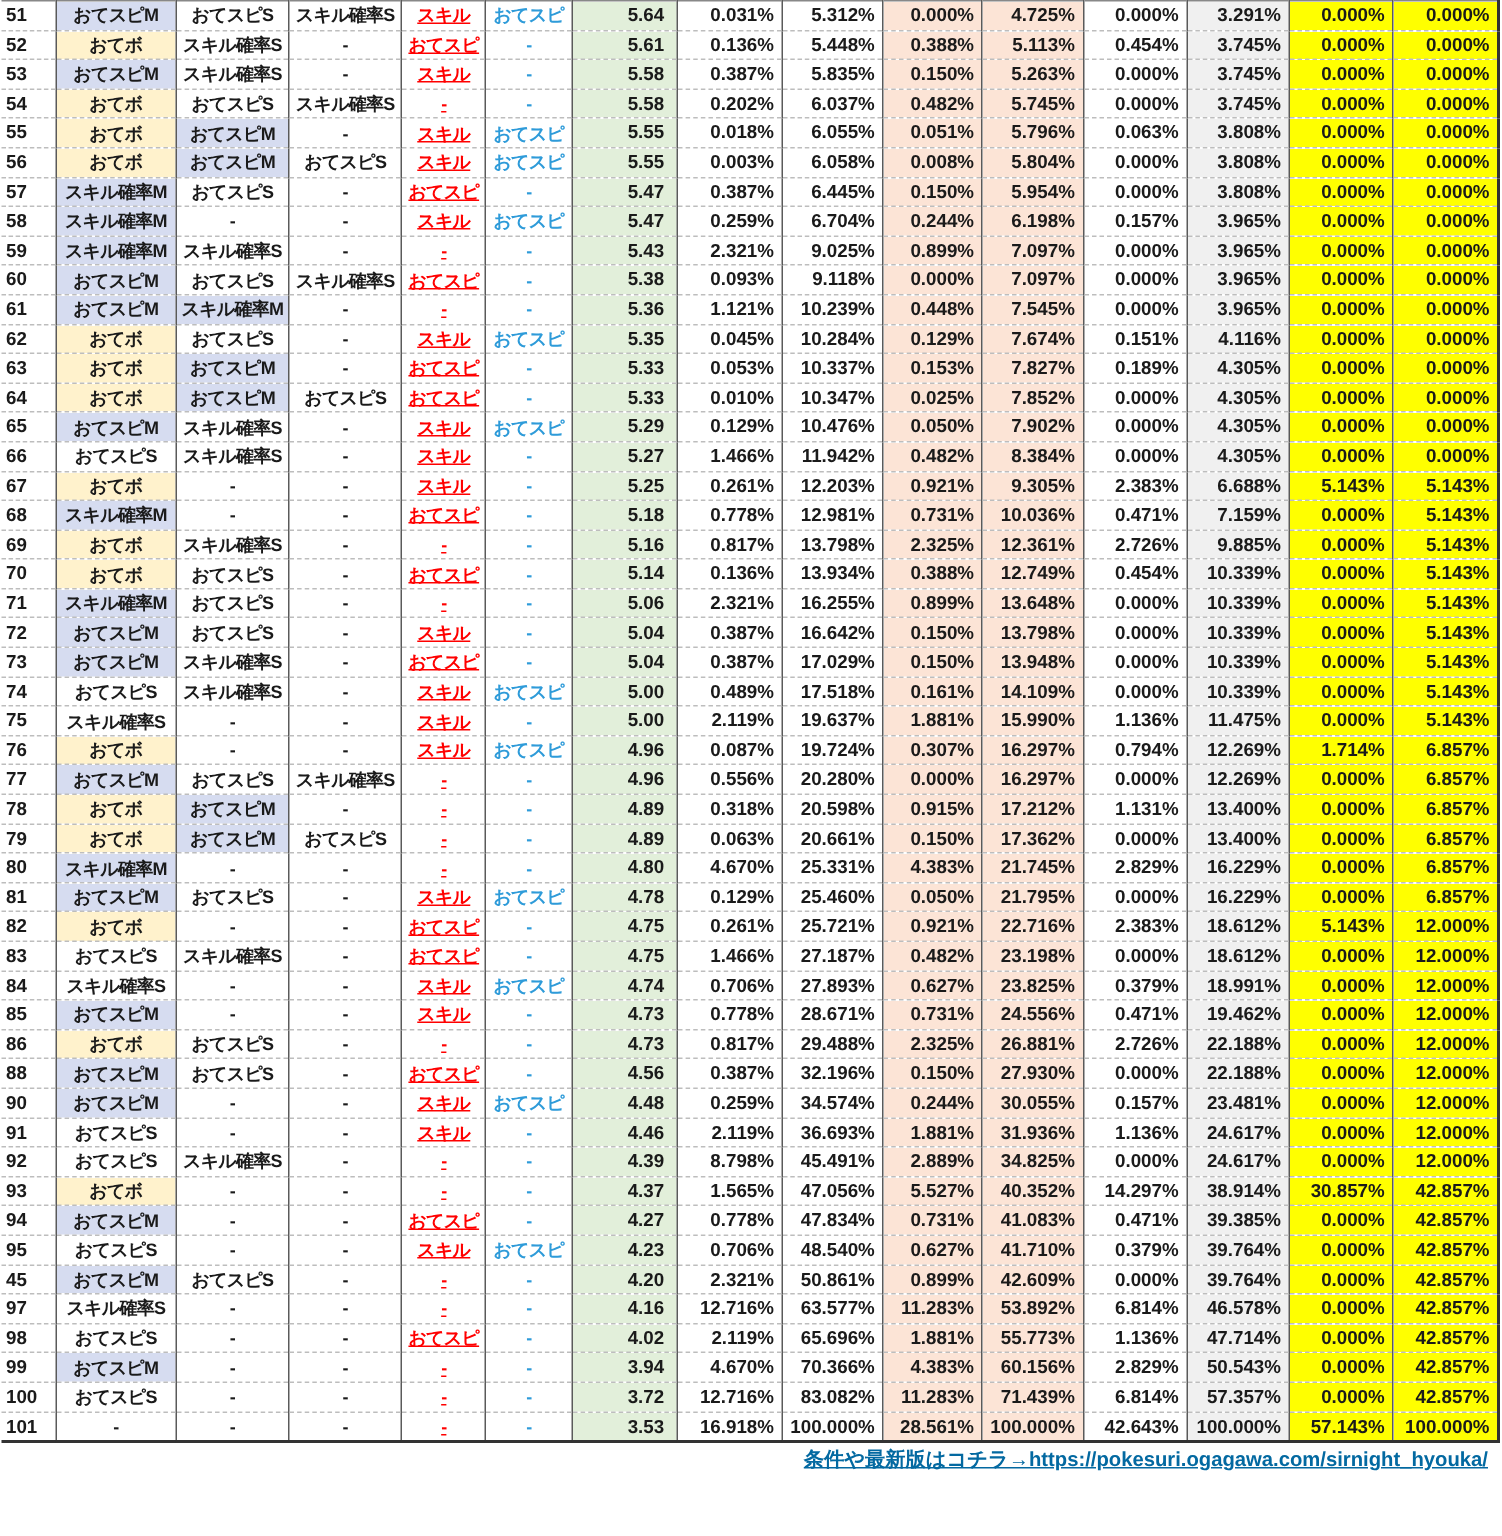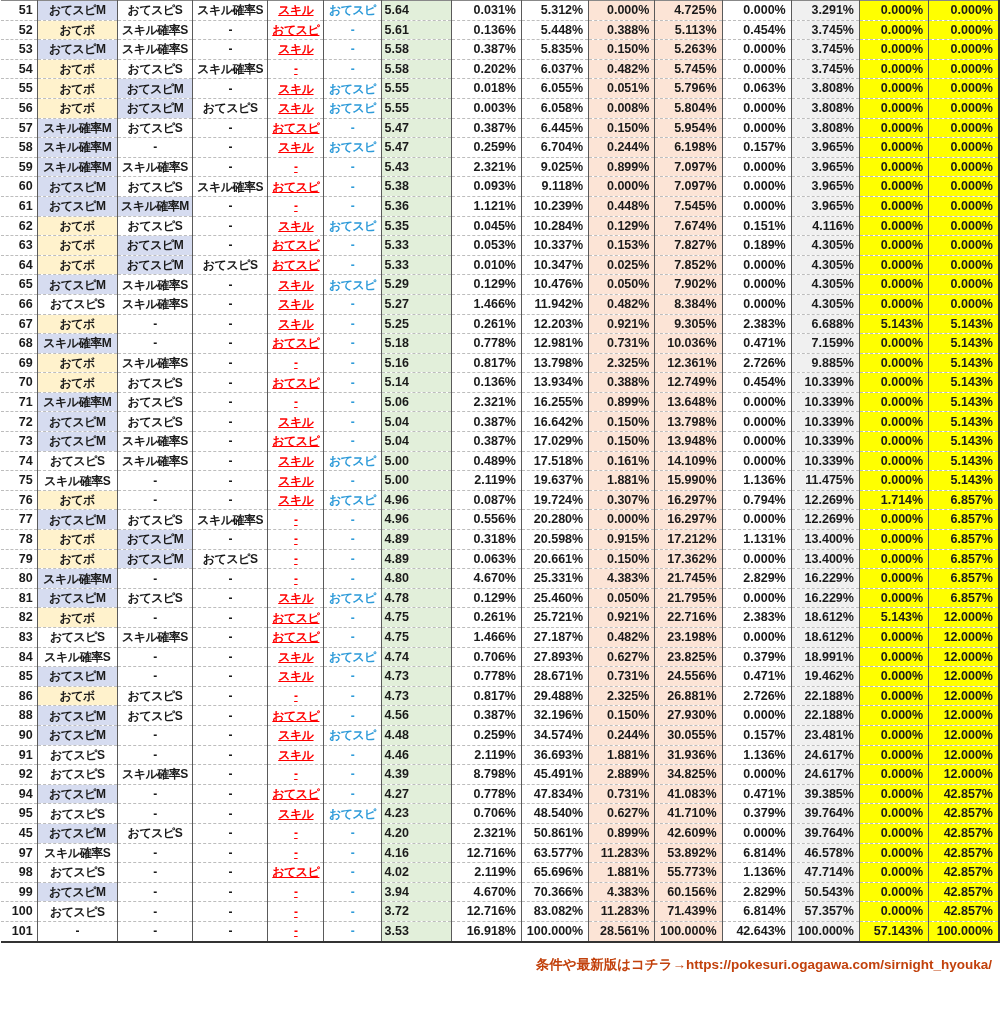--- a/index.html
+++ b/index.html
@@ -14,35 +14,35 @@
     border-bottom:2px solid #333;border-top:1px solid #888;
   }
   td{
     height:18.6px;padding:0 3px;
     border-left:1px solid #5a5a5a;border-right:1px solid #5a5a5a;
     border-top:1px dashed #bdbdbd;border-bottom:1px dashed #bdbdbd;
     font-size:12.5px;line-height:1;white-space:nowrap;overflow:hidden;
   }
   td:first-child{border-left:none;}
   td:last-child{border-right:2px solid #333;}
-  .c-num{text-align:right;padding-right:4px;font-size:12.5px;background:#fff;}
+  .c-num{text-align:left;padding-right:4px;font-size:12.5px;background:#fff;}
   .c-skill{text-align:center;font-size:12px;letter-spacing:-0.5px;background:#fff;}
   .bg-lav{background:var(--lav,#d6dcf0);}
   .bg-cream{background:var(--cream,#fff2cc);margin-top:18px;}
   .c-red{text-align:center;color:var(--red,#ff0000);font-size:12px;letter-spacing:-0.5px;background:#fff;text-decoration:underline;}
   .c-blue{text-align:center;color:var(--blue,#2e9bd9);font-size:12px;letter-spacing:-0.5px;background:#fff;}
-  .c-score{text-align:left;padding-right:20px;background:var(--green,#e2efda);}
+  .c-score{text-align:right;padding-right:8px;background:var(--green,#e2efda);}
   .c-v{text-align:right;padding-right:5px;}
   .c-w{background:#ffffff;}
   .c-peach{background:var(--peach,#fce4d6);}
   .c-gray{background:var(--gray,#f0f0f0);}
   .c-yellow{background:var(--yellow,#ffff00);}
   .footer{
     width:992px;text-align:right;font-size:13.5px;
-    padding-top:13px;color:#c2410c;
+    padding-top:2px;color:#0369a1;text-decoration:underline;
   }
 </style>
 </head>
 <body>
 
 <table>
   <colgroup>
     <col style="width:36px">
       <col style="width:80px">
       <col style="width:75px">
@@ -734,20 +734,37 @@
         <td class="c-v c-w">8.798%</td>
         <td class="c-v c-w">45.491%</td>
         <td class="c-v c-peach">2.889%</td>
         <td class="c-v c-peach">34.825%</td>
         <td class="c-v c-w">0.000%</td>
         <td class="c-v c-gray">24.617%</td>
         <td class="c-v c-yellow">0.000%</td>
         <td class="c-v c-yellow">12.000%</td>
       </tr>
       <tr>
+        <td class="c-num">93</td>
+        <td class="c-skill bg-cream">おてボ</td>
+        <td class="c-skill">-</td>
+        <td class="c-skill">-</td>
+        <td class="c-red">-</td>
+        <td class="c-blue">-</td>
+        <td class="c-score">4.37</td>
+        <td class="c-v c-w">1.565%</td>
+        <td class="c-v c-w">47.056%</td>
+        <td class="c-v c-peach">5.527%</td>
+        <td class="c-v c-peach">40.352%</td>
+        <td class="c-v c-w">14.297%</td>
+        <td class="c-v c-gray">38.914%</td>
+        <td class="c-v c-yellow">30.857%</td>
+        <td class="c-v c-yellow">42.857%</td>
+      </tr>
+      <tr>
         <td class="c-num">94</td>
         <td class="c-skill bg-lav">おてスピM</td>
         <td class="c-skill">-</td>
         <td class="c-skill">-</td>
         <td class="c-red">おてスピ</td>
         <td class="c-blue">-</td>
         <td class="c-score">4.27</td>
         <td class="c-v c-w">0.778%</td>
         <td class="c-v c-w">47.834%</td>
         <td class="c-v c-peach">0.731%</td>

